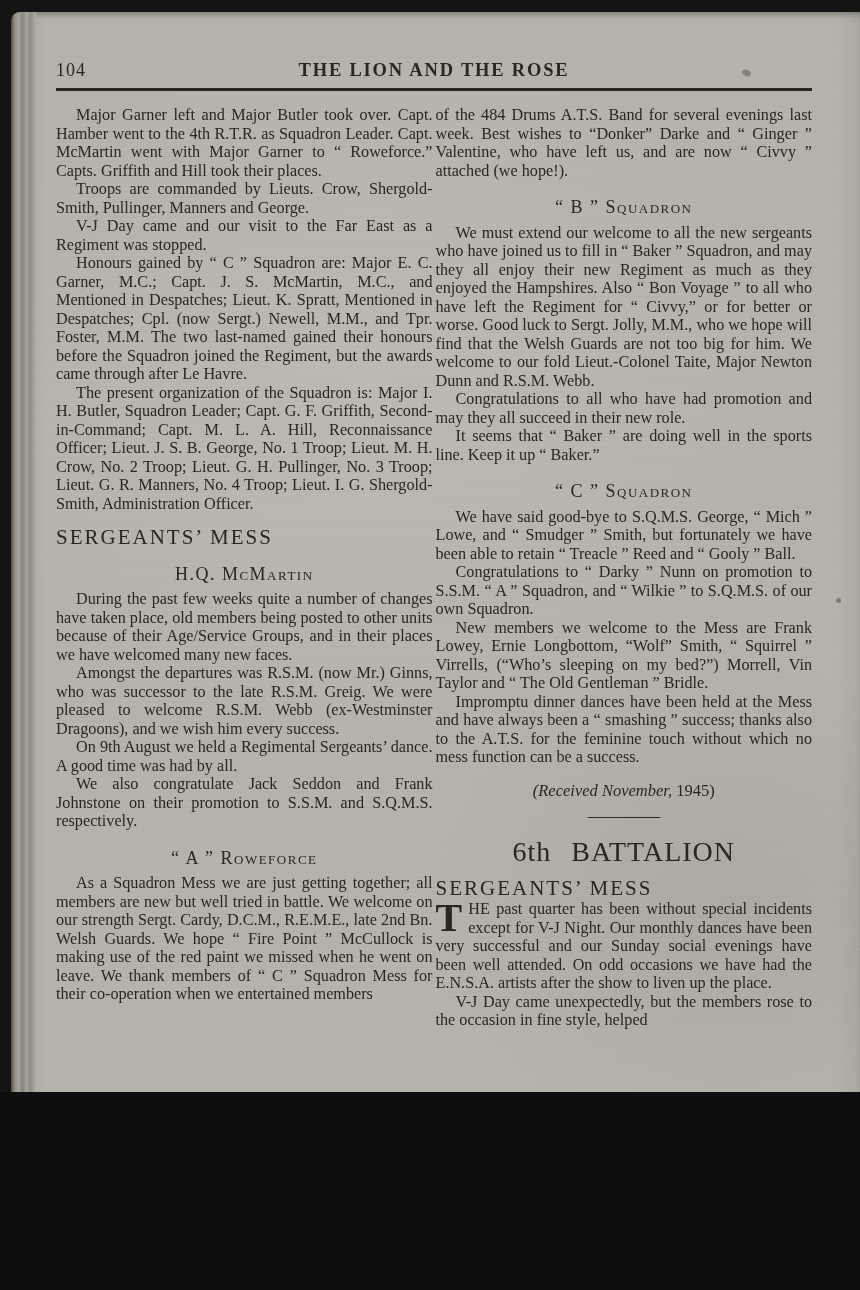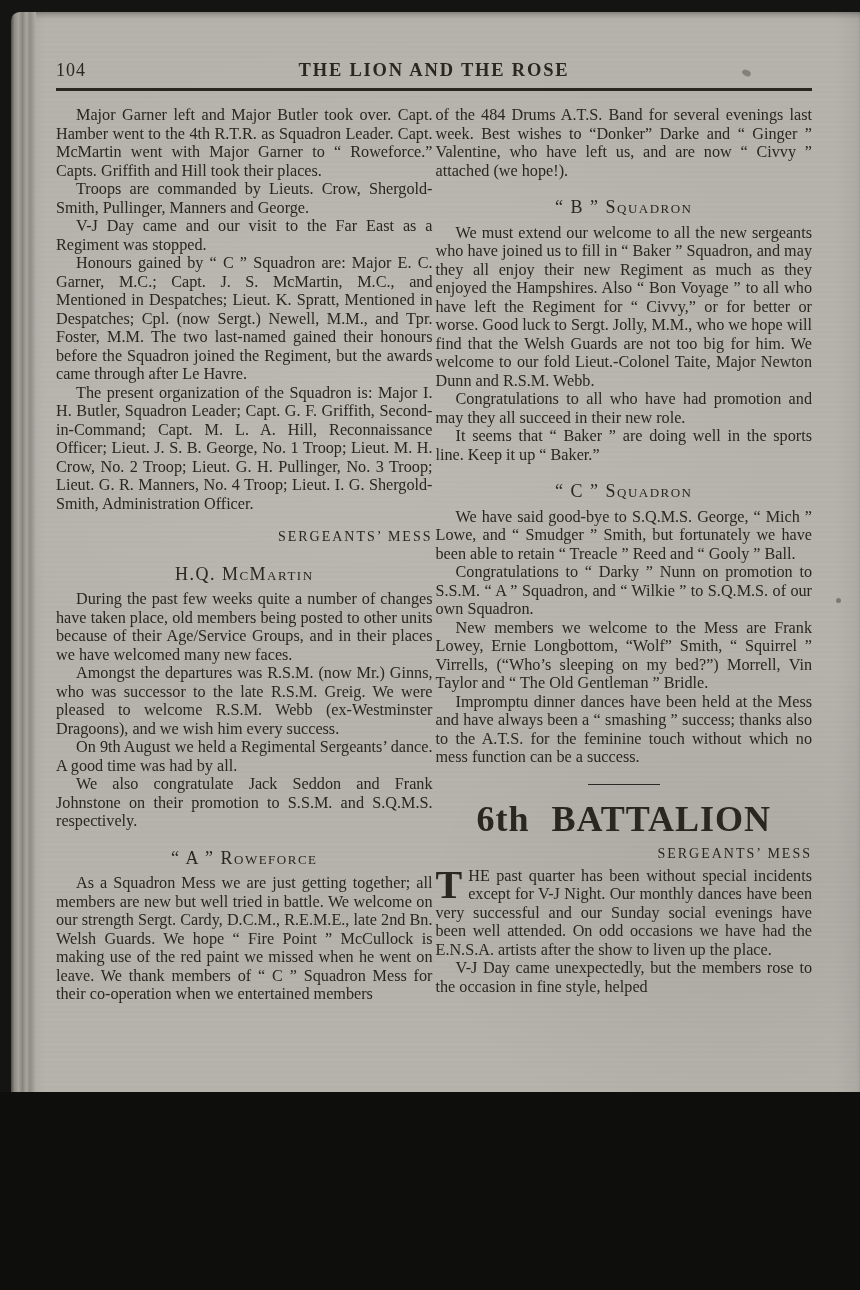--- a/index.html
+++ b/index.html
@@ -17,28 +17,28 @@
         background:linear-gradient(90deg,#504d48 0%,#8f8c85 14%,#a5a29b 30%,#88857e 46%,#a8a59e 62%,#8f8c85 76%,#b1aea7 100%);}
   .content{position:absolute;left:56px;top:60px;width:756px;color:#29271f;}
   .header{display:grid;grid-template-columns:1fr auto 1fr;align-items:baseline;}
   .pagenum{font-size:18px;letter-spacing:1px;}
   .title{font-size:18.5px;letter-spacing:1.8px;font-weight:600;text-align:center;white-space:nowrap;}
   .rule{border-top:3px solid #28261f;margin-top:7px;}
   .cols{display:flex;gap:3px;margin-top:15px;}
   .col{flex:1;min-width:0;font-size:16.2px;line-height:18.5px;text-align:justify;}
   .para{margin:0;text-indent:20px;}
   .para.noindent{text-indent:0;}
-  .h-mess{font-weight:500;font-size:14px;letter-spacing:2px;text-align:right;margin:15px 0 3px;}
+  .h-mess{font-weight:500;font-size:21px;letter-spacing:2px;text-align:left;margin:15px 0 3px;}
   .h-mess.second{margin-top:17px;}
   .h-squadron{font-size:18px;font-variant:small-caps;letter-spacing:1.5px;text-align:center;
         margin:18px 0 7px;font-weight:400;}
   .received{text-align:center;margin:15px 0 0;font-size:16.5px;text-indent:0;}
   .received .it{font-style:italic;}
   .divider{width:72px;border:none;border-top:1.6px solid #2a2822;margin:17px auto 0;}
-  .h-battalion{font-size:36px;font-weight:700;letter-spacing:1px;word-spacing:12px;
+  .h-battalion{font-size:28px;font-weight:400;letter-spacing:1px;word-spacing:12px;
         text-align:center;margin:25px 0 0;}
   .dropcap{float:left;font-size:40px;line-height:33px;padding:1px 6px 0 0;font-weight:600;}
   .speck1{position:absolute;left:742px;top:70px;width:9px;height:6px;background:rgba(70,68,60,.45);
         border-radius:50%;transform:rotate(25deg);}
   .speck2{position:absolute;left:836px;top:598px;width:5px;height:5px;background:rgba(55,53,46,.45);border-radius:50%;}
 </style>
 </head>
 <body>
 
 <div class="scan">
@@ -77,20 +77,21 @@
         <p class="para noindent">of the 484 Drums A.T.S. Band for several evenings last week. Best wishes to “Donker” Darke and “ Ginger ” Valentine, who have left us, and are now “ Civvy ” attached (we hope!).</p>
         <h3 class="h-squadron">“ B ” Squadron</h3>
         <p class="para">We must extend our welcome to all the new sergeants who have joined us to fill in “ Baker ” Squadron, and may they all enjoy their new Regiment as much as they enjoyed the Hampshires. Also “ Bon Voyage ” to all who have left the Regiment for “ Civvy,” or for better or worse. Good luck to Sergt. Jolly, M.M., who we hope will find that the Welsh Guards are not too big for him. We welcome to our fold Lieut.-Colonel Taite, Major Newton Dunn and R.S.M. Webb.</p>
         <p class="para">Congratulations to all who have had promotion and may they all succeed in their new role.</p>
         <p class="para">It seems that “ Baker ” are doing well in the sports line. Keep it up “ Baker.”</p>
         <h3 class="h-squadron">“ C ” Squadron</h3>
         <p class="para">We have said good-bye to S.Q.M.S. George, “ Mich ” Lowe, and “ Smudger ” Smith, but fortunately we have been able to retain “ Treacle ” Reed and “ Gooly ” Ball.</p>
         <p class="para">Congratulations to “ Darky ” Nunn on promotion to S.S.M. “ A ” Squadron, and “ Wilkie ” to S.Q.M.S. of our own Squadron.</p>
         <p class="para">New members we welcome to the Mess are Frank Lowey, Ernie Longbottom, “Wolf” Smith, “ Squirrel ” Virrells, (“Who’s sleeping on my bed?”) Morrell, Vin Taylor and “ The Old Gentleman ” Bridle.</p>
         <p class="para">Impromptu dinner dances have been held at the Mess and have always been a “ smashing ” success; thanks also to the A.T.S. for the feminine touch without which no mess function can be a success.</p>
+        <p class="received"><span class="it">(Received November,</span><span> 1945)</span></p>
         <hr class="divider">
         <h1 class="h-battalion">6th BATTALION</h1>
         <h2 class="h-mess second">SERGEANTS’ MESS</h2>
         <p class="para noindent"><span class="dropcap">T</span><span>HE past quarter has been without special incidents except for V-J Night. Our monthly dances have been very successful and our Sunday social evenings have been well attended. On odd occasions we have had the E.N.S.A. artists after the show to liven up the place.</span></p>
         <p class="para">V-J Day came unexpectedly, but the members rose to the occasion in fine style, helped</p>
       </div>
 
     </div>
   </div>
 </div>

